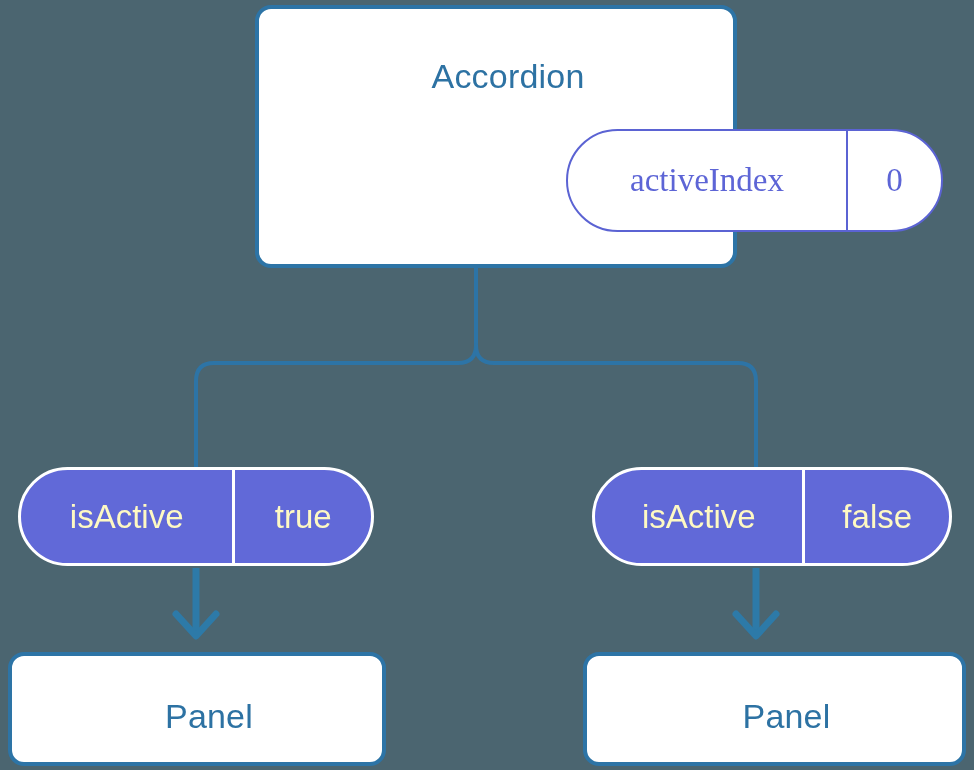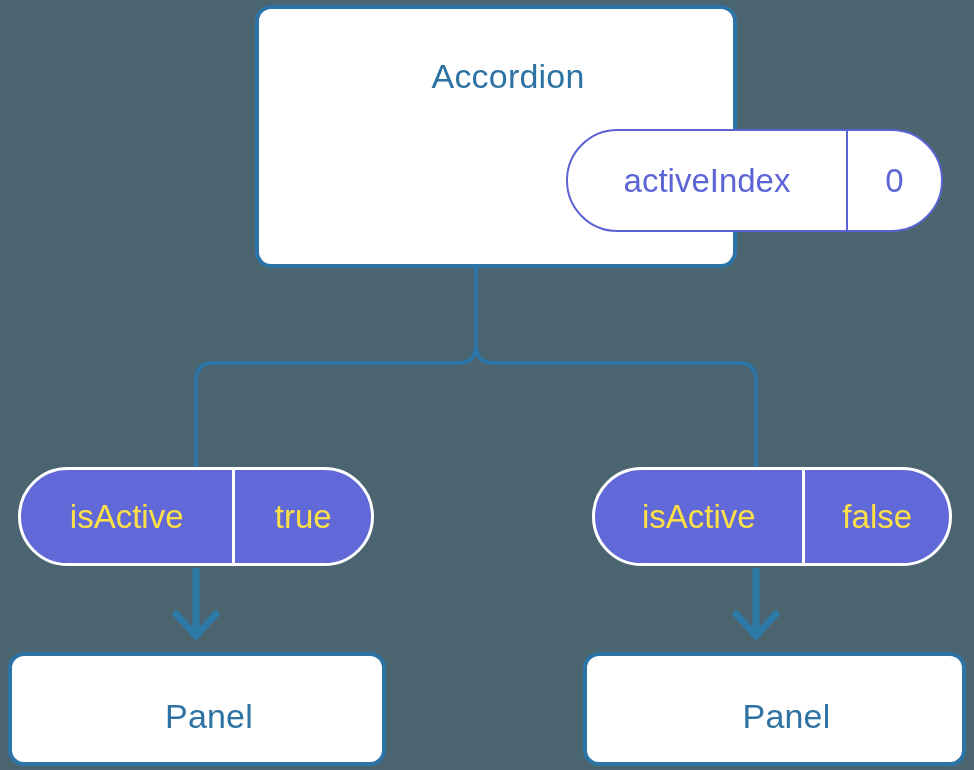--- a/index.html
+++ b/index.html
@@ -79,33 +79,34 @@
   }
 
   
   .pill.outline {
     border: 2px solid #5b63d3;
     background: #ffffff;
   }
   .pill.outline .pill-key,
   .pill.outline .pill-val {
     color: #5d65d6;
+    font-family: Liberation Serif, serif;
   }
   .pill.outline .pill-val {
     border-left: 2px solid #5b63d3;
   }
 
   
   .pill.solid {
     background: #6169d8;
     border: 3px solid #ffffff;
   }
   .pill.solid .pill-key,
   .pill.solid .pill-val {
-    color: #fde047;
+    color: #fef9c3;
   }
   .pill.solid .pill-val {
     border-left: 3px solid #ffffff;
   }
 
   
   #pill-activeindex {
     left: 307px;
     top: 120px;
     width: 377px;

